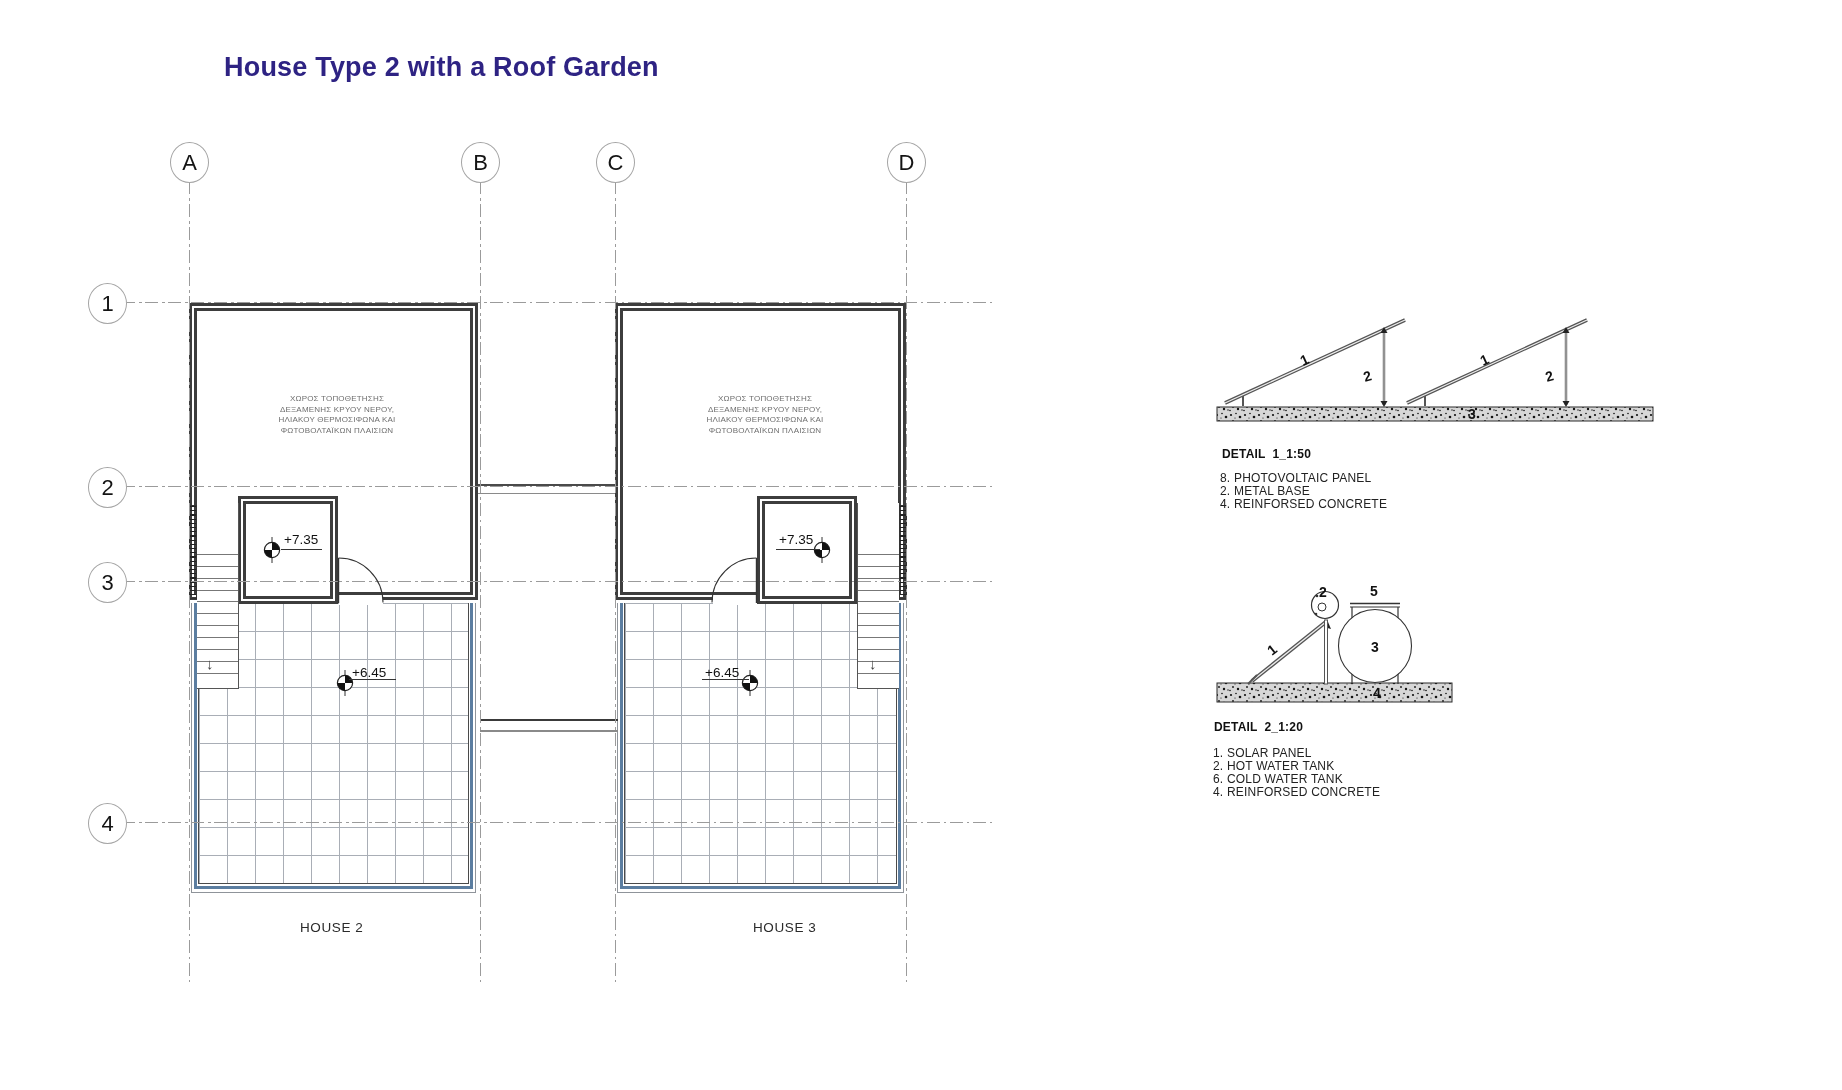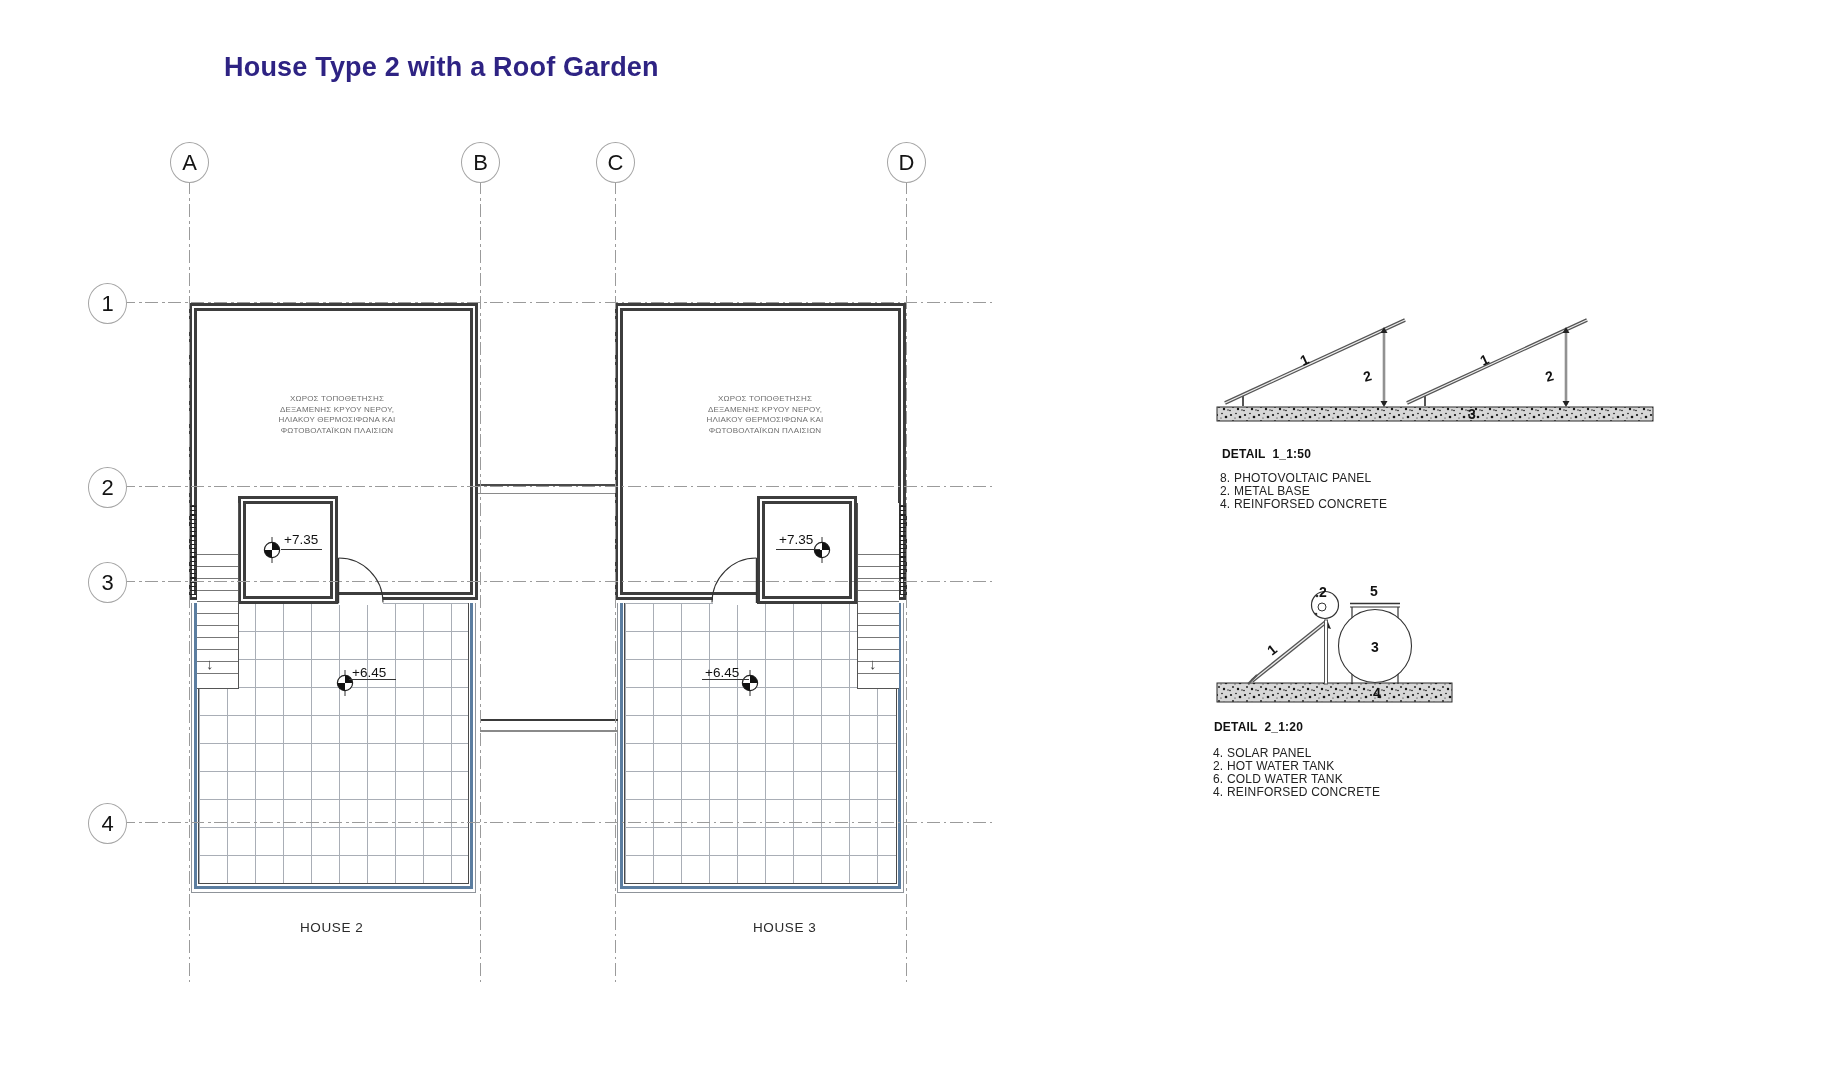--- a/index.html
+++ b/index.html
@@ -283,19 +283,19 @@
       </g>
       <text class="ctext" x="57" y="76" transform="rotate(-38 57 76)">1</text>
       <text class="ctext" x="104" y="17">2</text>
       <text class="ctext" x="156" y="72">3</text>
       <text class="ctext" x="158" y="118">4</text>
       <text class="ctext" x="155" y="16">5</text>
     </svg>
   </div>
   <div class="dtitle" style="left:1214px;top:720px">DETAIL  2_1:20</div>
   <div class="dlegend" style="left:1213px;top:747px">
-    <div>4. SOLAR PANEL</div>
+    <div>1. SOLAR PANEL</div>
     <div>2. HOT WATER TANK</div>
     <div>6. COLD WATER TANK</div>
     <div>4. REINFORSED CONCRETE</div>
   </div>
 
 </div>
 
 </body></html>

